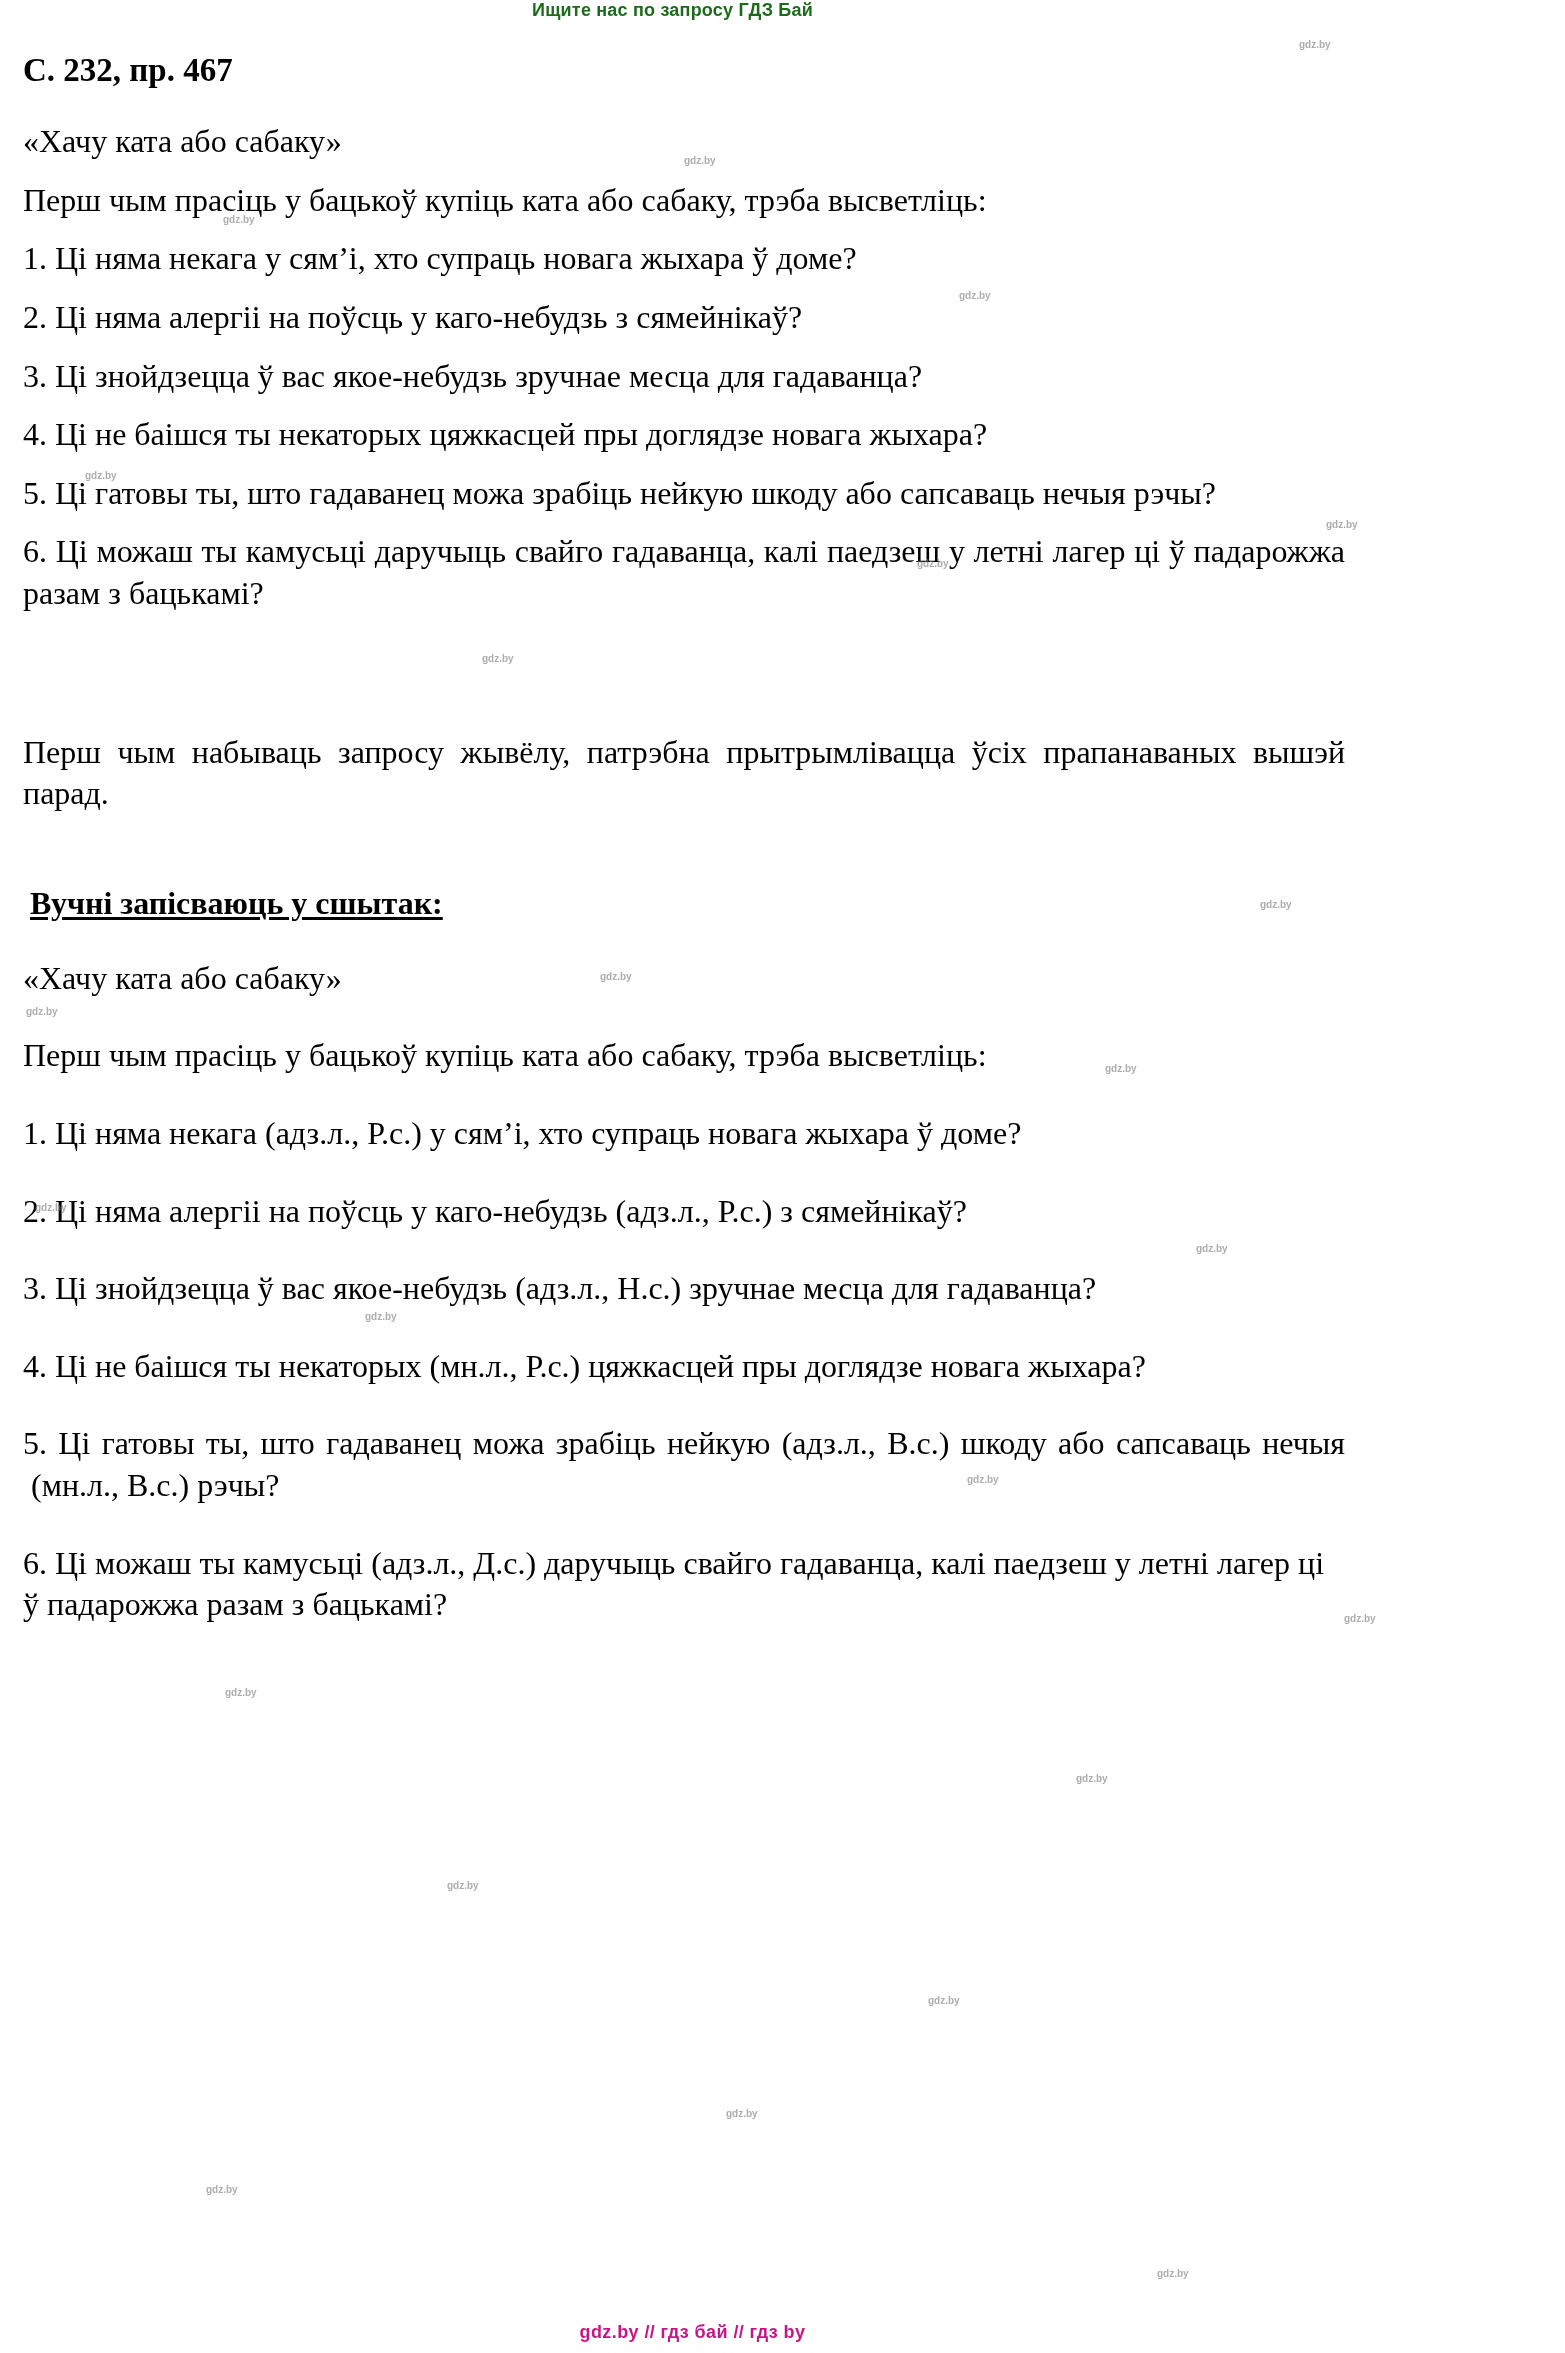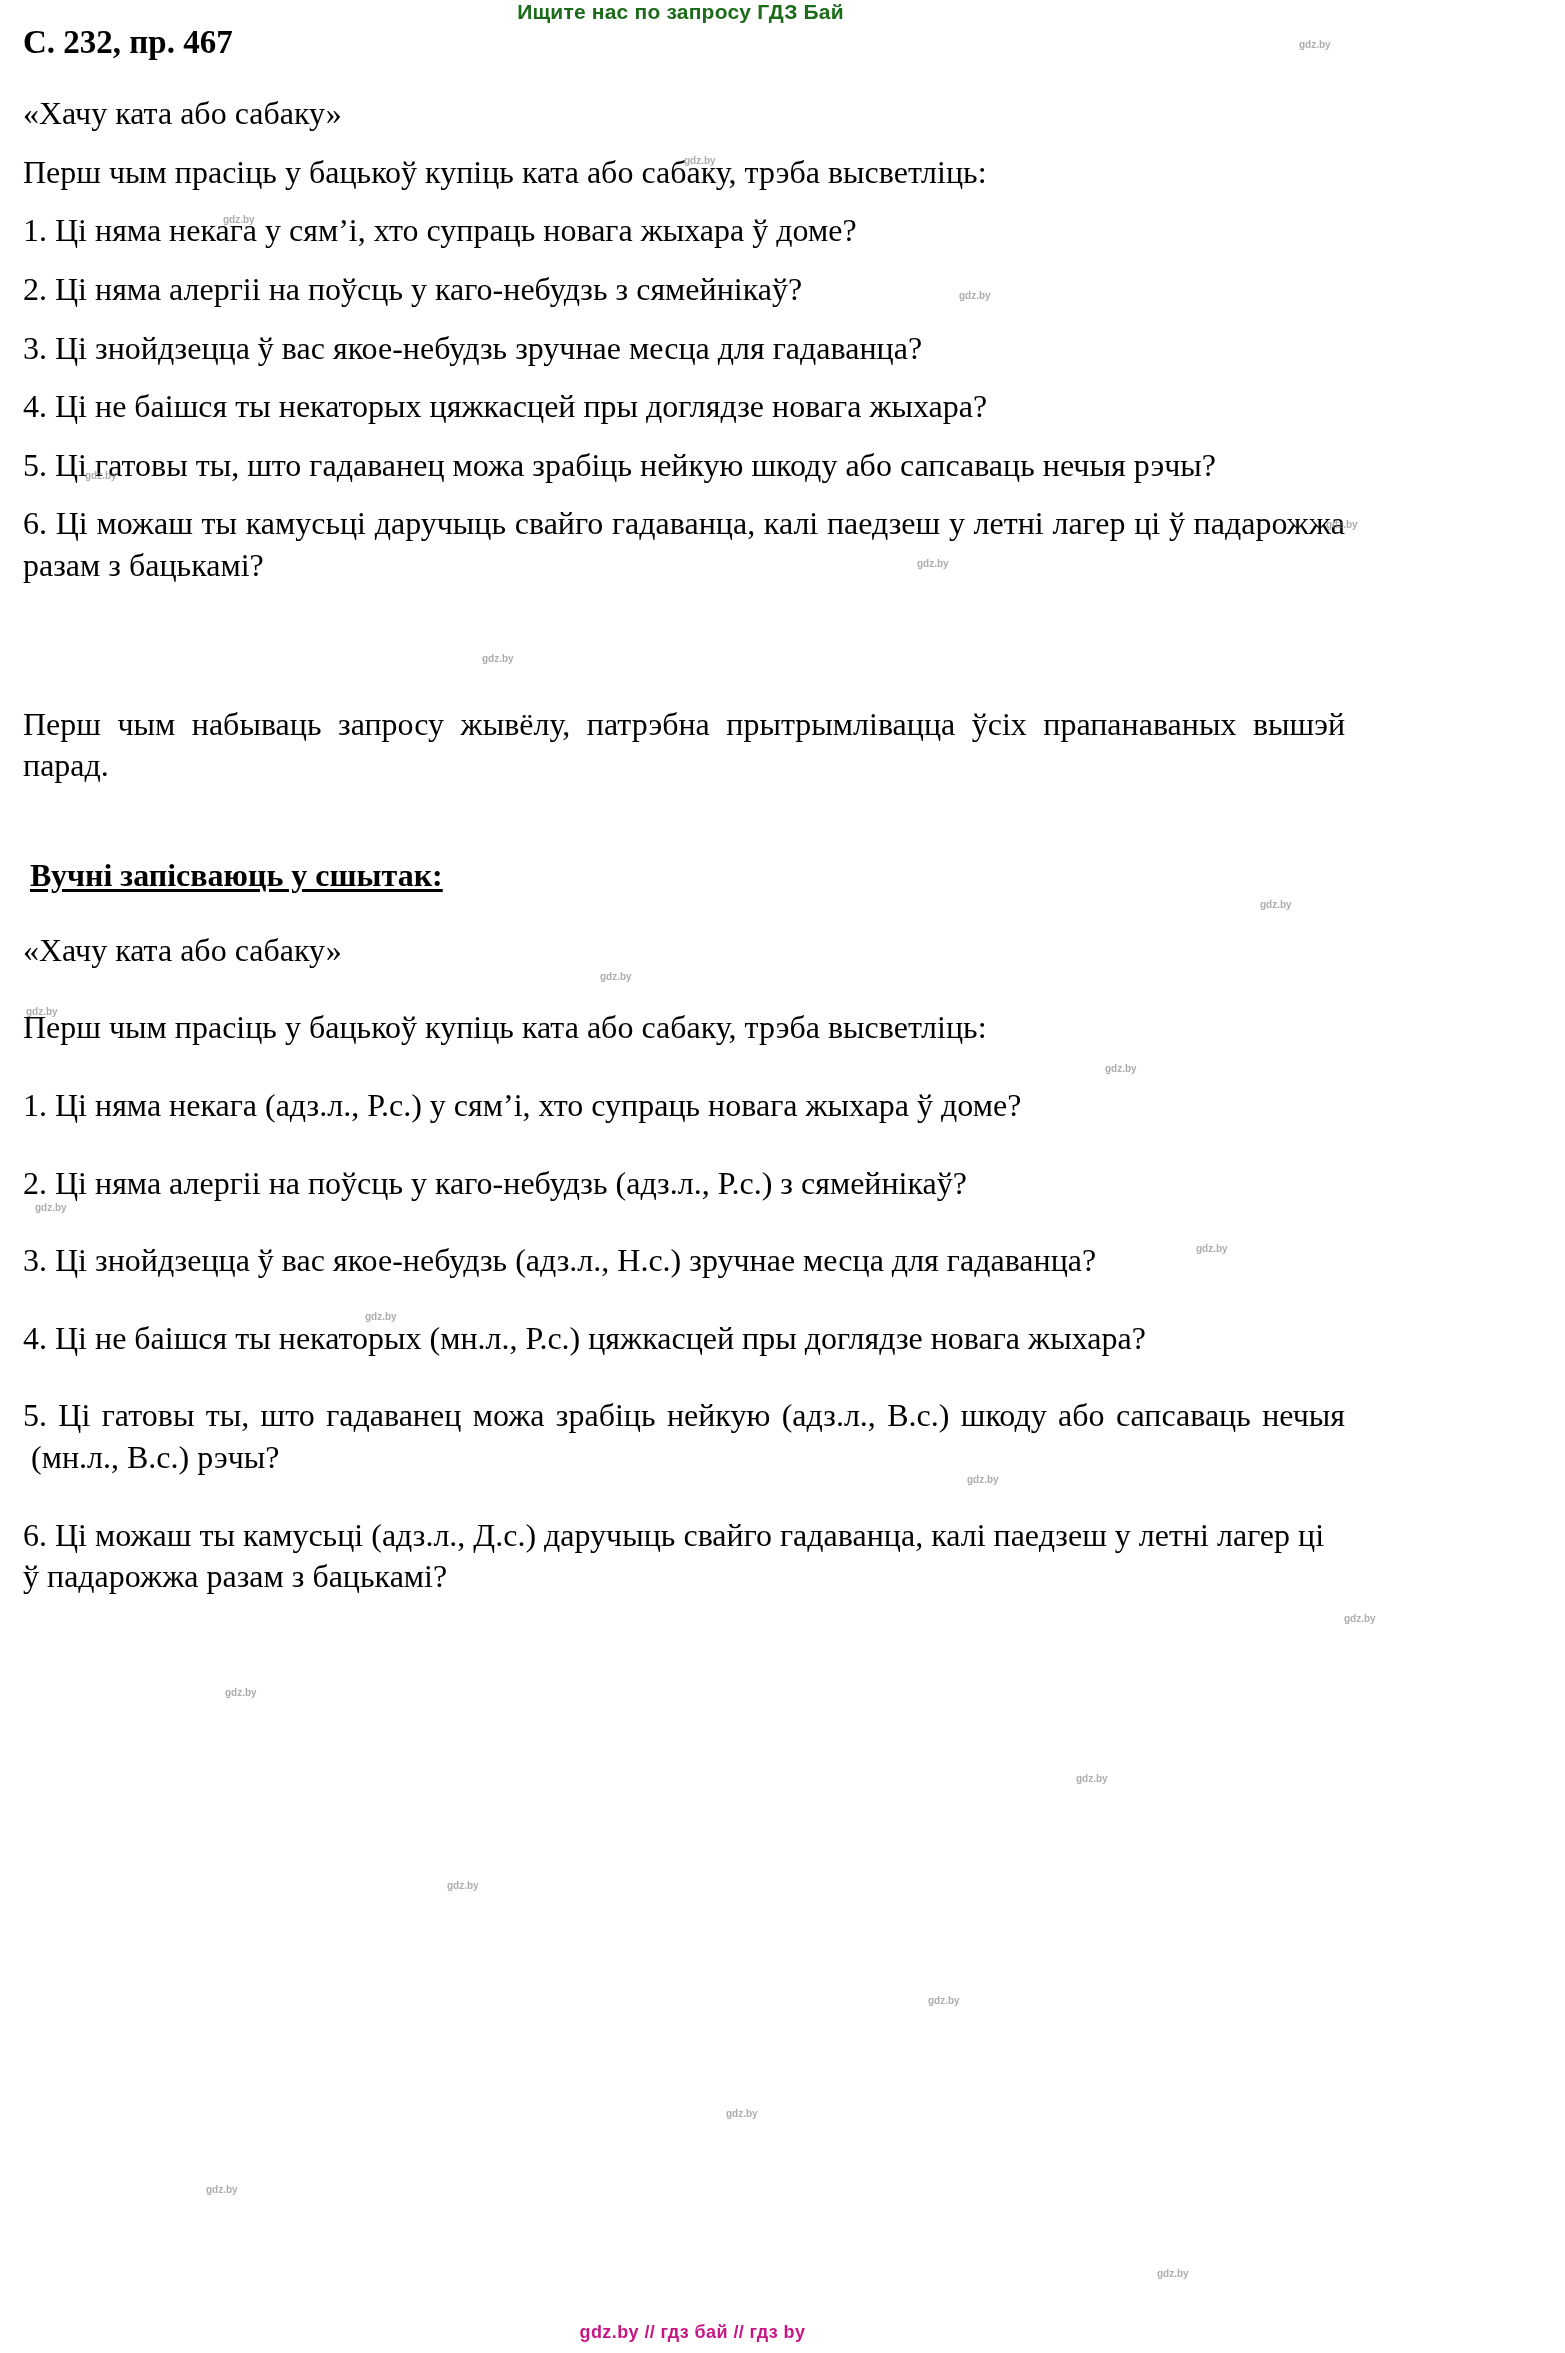--- a/index.html
+++ b/index.html
@@ -19,32 +19,32 @@
     position: relative;
     width: 1565px;
     min-height: 2354px;
     padding: 0;
     box-sizing: border-box;
   }
   
   .promo-top {
     position: absolute;
     top: 0px;
-    left: 16px;
+    left: 8px;
     width: 1329px;
     text-align: center;
     font-family: "Liberation Sans", sans-serif;
     font-weight: bold;
-    font-size: 21px;
+    font-size: 18px;
     color: #1b6b1b;
     letter-spacing: 0.2px;
   }
   .content {
     position: relative;
-    padding: 24px 23px 0 23px;
+    padding: 52px 23px 0 23px;
     box-sizing: border-box;
     width: 1368px;
   }
   h1.title {
     font-family: "Liberation Serif", serif;
     font-weight: bold;
     font-size: 33px;
     margin: 0 0 33px 0;
     padding: 0;
     line-height: 1.1;

